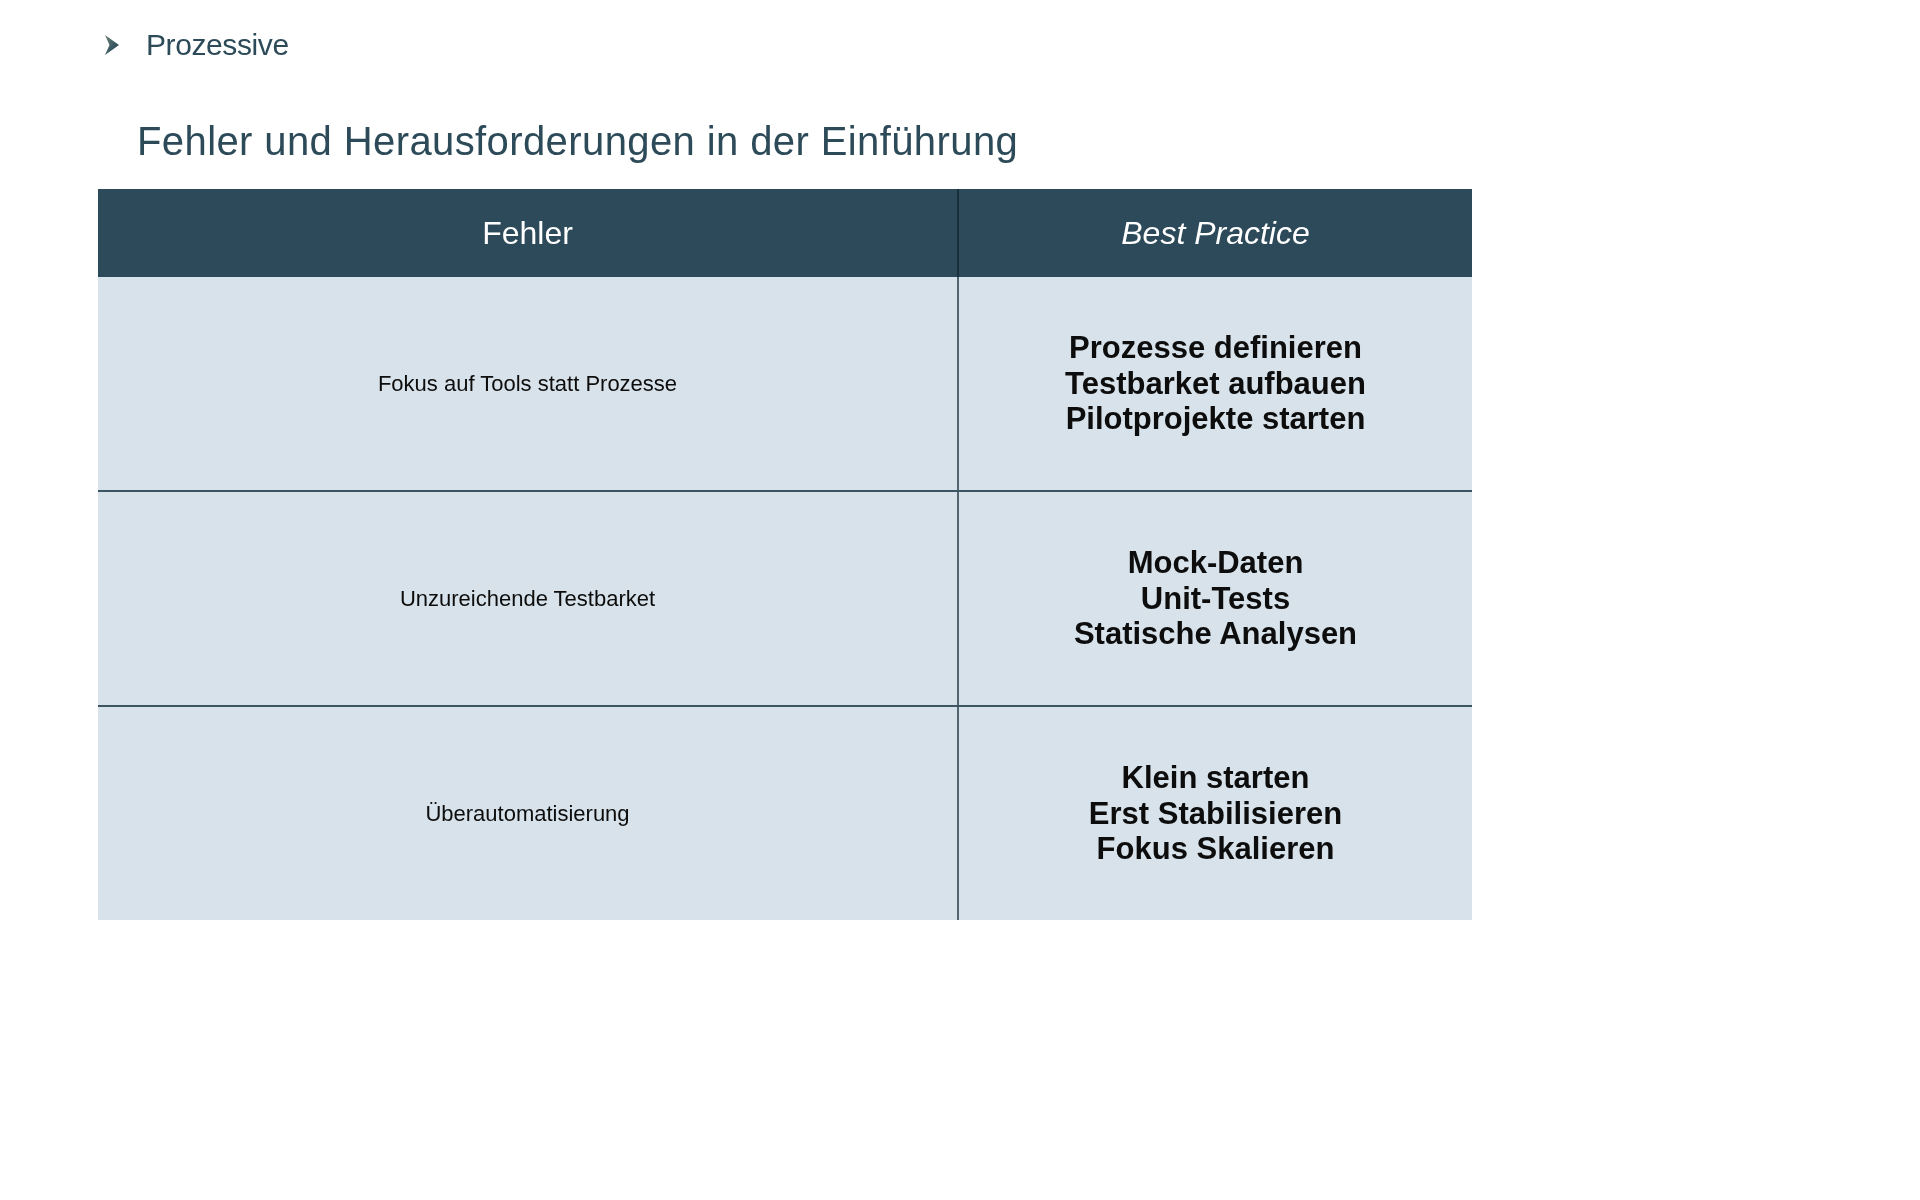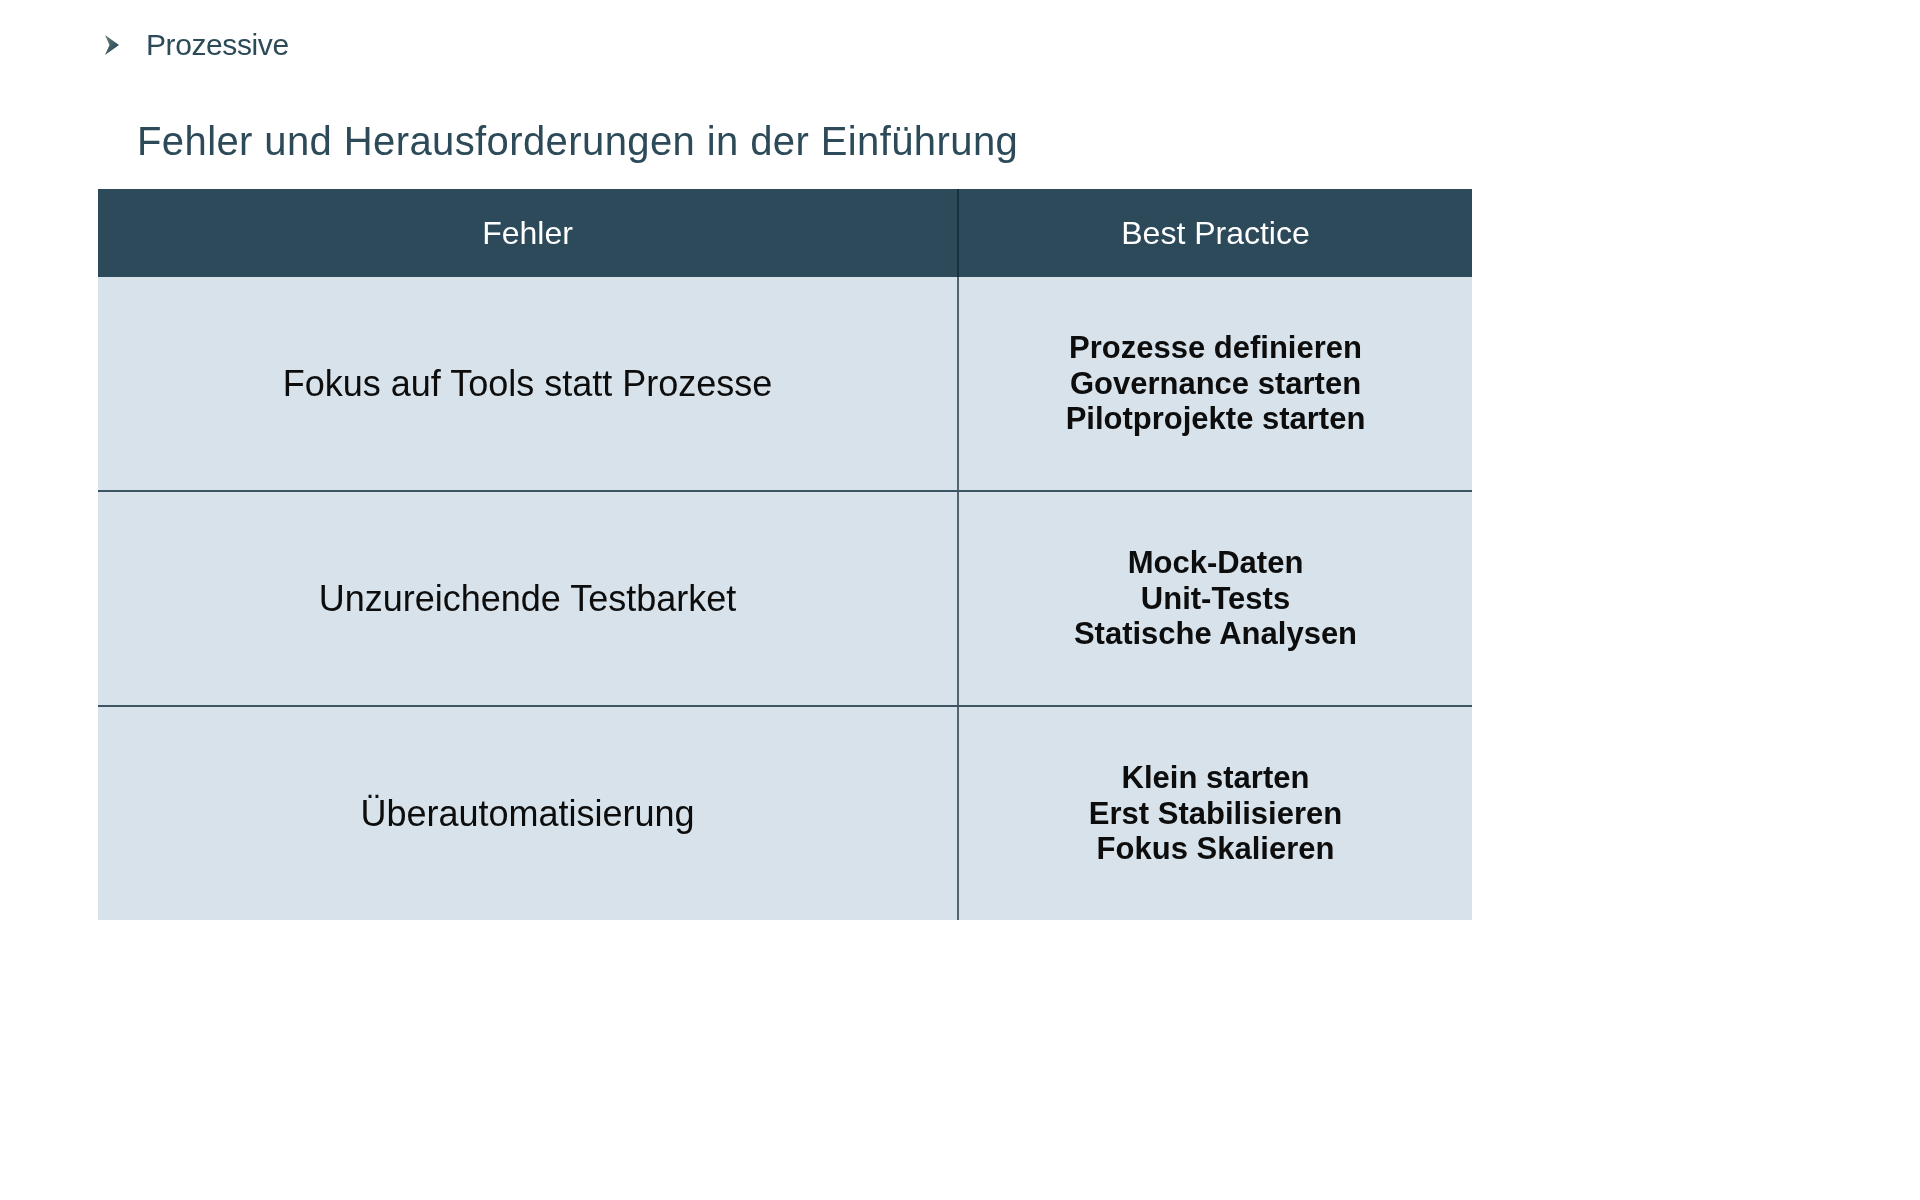--- a/index.html
+++ b/index.html
@@ -70,37 +70,37 @@
     background: #2c4a59;
     color: #ffffff;
     font-size: 32px;
     font-weight: 400;
     text-align: center;
     height: 88px;
     vertical-align: middle;
     padding: 0 10px;
     border-right: 2px solid #17303c;
   }
-  .tbl thead th:last-child { border-right: none; }
+  .tbl thead th:last-child { border-right: none; font-style: italic; }
 
   .tbl tbody td {
     background: #d7e2ea;
     color: #0d0d0d;
     text-align: center;
     vertical-align: middle;
     height: 201px;
     padding: 6px 20px;
     border-right: 2px solid #53666f;
     border-bottom: 2px solid #3d5562;
   }
   .tbl tbody td:last-child { border-right: none; }
   .tbl tbody tr:last-child td { border-bottom: none; }
 
   .cell-error {
-    font-size: 36px;
+    font-size: 22px;
     font-weight: 400;
     line-height: 1.25;
   }
   .cell-best {
     font-size: 31px;
     font-weight: 700;
     line-height: 1.15;
   }
   .cell-best .line { display: block; }
 </style>
@@ -135,21 +135,21 @@
       <tr>
         <th>Fehler</th>
         <th>Best Practice</th>
       </tr>
     </thead>
     <tbody>
       <tr>
         <td class="cell-error">Fokus auf Tools statt Prozesse</td>
         <td class="cell-best">
           <span class="line">Prozesse definieren</span>
-          <span class="line">Governance starten</span>
+          <span class="line">Testbarket aufbauen</span>
           <span class="line">Pilotprojekte starten</span>
         </td>
       </tr>
       <tr>
         <td class="cell-error">Unzureichende Testbarket</td>
         <td class="cell-best">
           <span class="line">Mock-Daten</span>
           <span class="line">Unit-Tests</span>
           <span class="line">Statische Analysen</span>
         </td>

